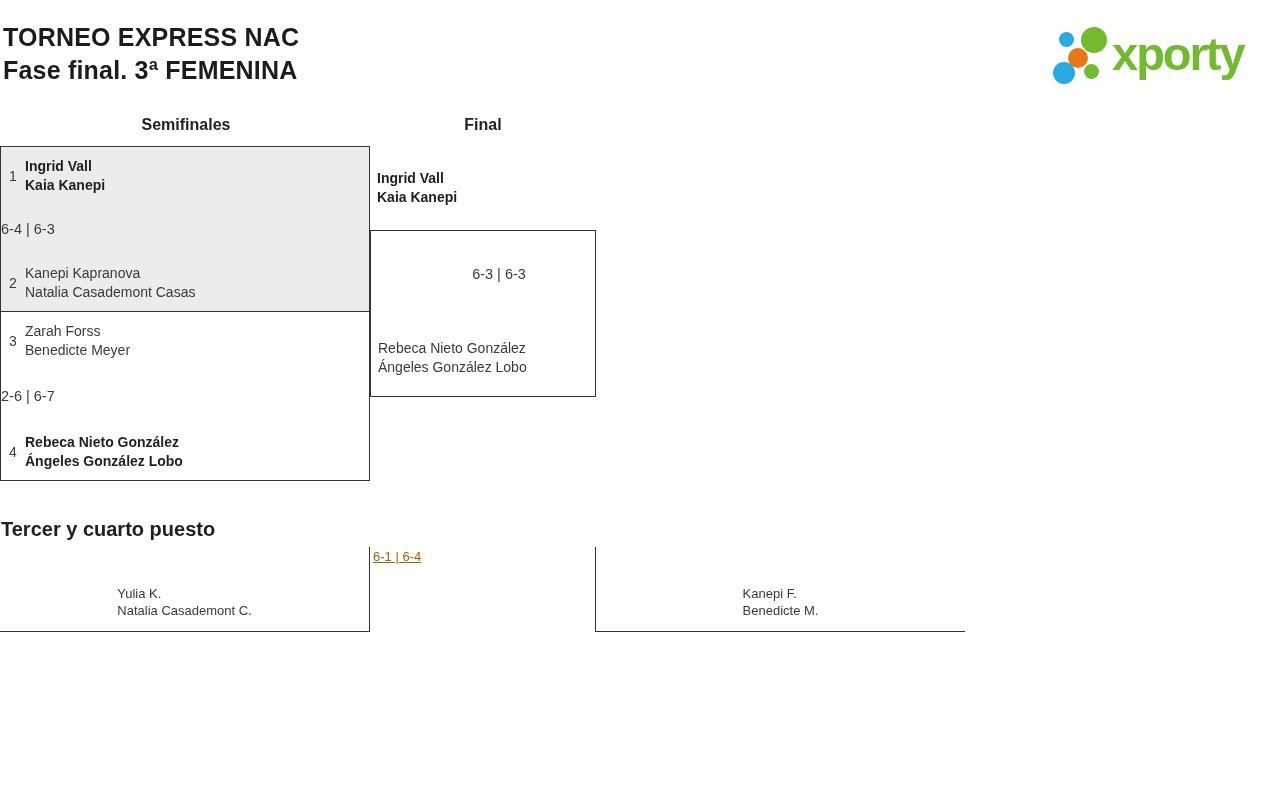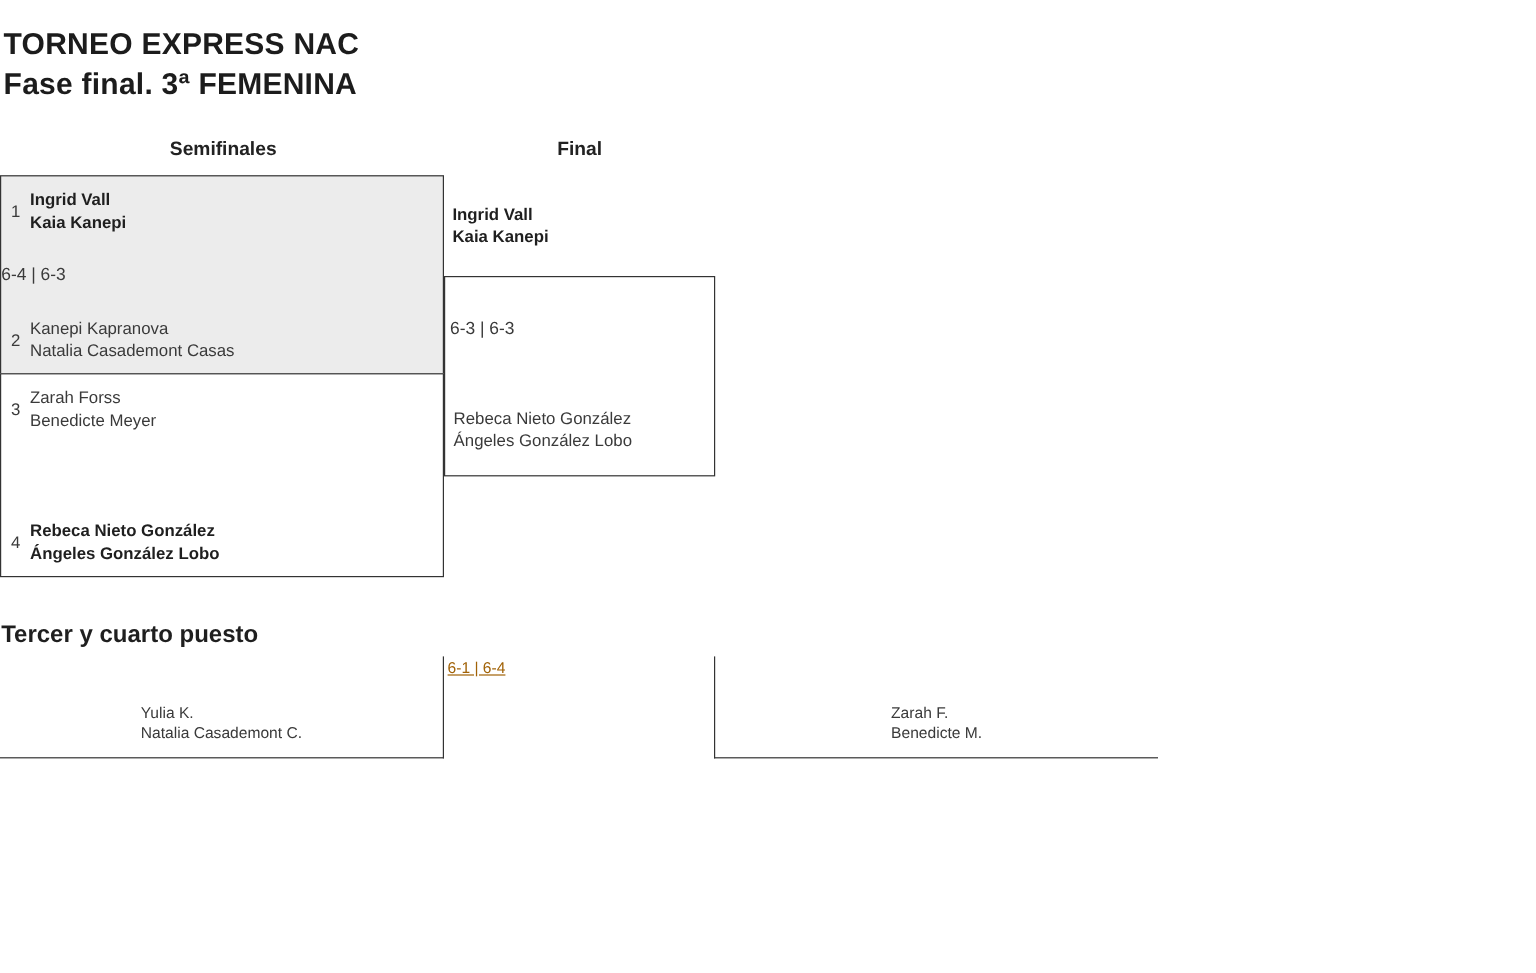--- a/index.html
+++ b/index.html
@@ -58,22 +58,22 @@
   .team-row.winner .players { font-weight: 700; color: #1f1f1f; }
 
   .score-row { font-size: 14.5px; line-height: 19px; color: #3a3a3a; }
 
   
   .final-box {
     position: absolute; left: 370px; top: 211px; width: 226px; height: 167px;
     border: 1px solid #333; background: #ffffff;
   }
   .final-score {
-    position: absolute; left: 4px; top: 35px; width: 100%;
-    text-align: left; font-size: 14.5px; color: #3a3a3a;
+    position: absolute; left: 16px; top: 35px; width: 100%;
+    text-align: center; font-size: 14.5px; color: #3a3a3a;
   }
   .final-team-bottom {
     position: absolute; left: 7px; top: 108px;
     font-size: 14px; line-height: 19px; color: #3a3a3a;
   }
   .final-team-top {
     position: absolute; left: 377px; top: 150px;
     font-size: 14px; line-height: 19px; font-weight: 700; color: #1f1f1f;
   }
 
@@ -101,20 +101,28 @@
 </head>
 <body>
 
 <div class="page">
 
   <div class="titles">
     <div class="title">TORNEO EXPRESS NAC</div>
     <div class="subtitle">Fase final. 3ª FEMENINA</div>
   </div>
 
+  <div class="logo">
+    <span class="dot dot-blue-small"></span>
+    <span class="dot dot-green-large"></span>
+    <span class="dot dot-orange"></span>
+    <span class="dot dot-blue-large"></span>
+    <span class="dot dot-green-small"></span>
+    <span class="logo-text">xporty</span>
+  </div>
 
   <div class="round-header semis">Semifinales</div>
   <div class="round-header final">Final</div>
 
   <div class="match-box m1">
     <div class="team-row winner">
       <span class="seed">1</span>
       <span class="players">
         <span>Ingrid Vall</span><br>
         <span>Kaia Kanepi</span>
@@ -131,20 +139,21 @@
   </div>
 
   <div class="match-box m2">
     <div class="team-row">
       <span class="seed">3</span>
       <span class="players">
         <span>Zarah Forss</span><br>
         <span>Benedicte Meyer</span>
       </span>
     </div>
+    <div class="score-row">2-6 | 6-7</div>
     <div class="team-row winner">
       <span class="seed">4</span>
       <span class="players">
         <span>Rebeca Nieto González</span><br>
         <span>Ángeles González Lobo</span>
       </span>
     </div>
   </div>
 
   <div class="final-team-top">
@@ -165,18 +174,18 @@
     <span class="players-sm">
       <span>Yulia K.</span><br>
       <span>Natalia Casademont C.</span>
     </span>
   </div>
 
   <div class="third-score">6-1 | 6-4</div>
 
   <div class="half-box right">
     <span class="players-sm">
-      <span>Zarah F.</span><br>
+      <span>Kanepi F.</span><br>
       <span>Benedicte M.</span>
     </span>
   </div>
 
 </div>
 
 </body></html>

